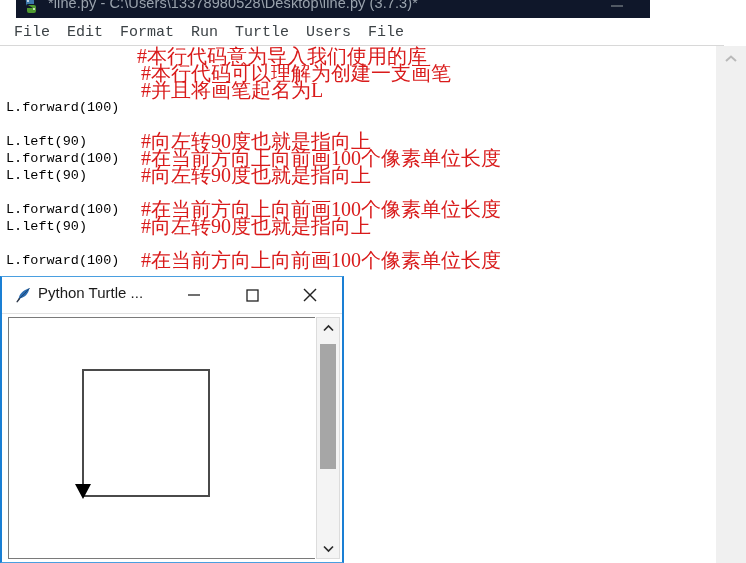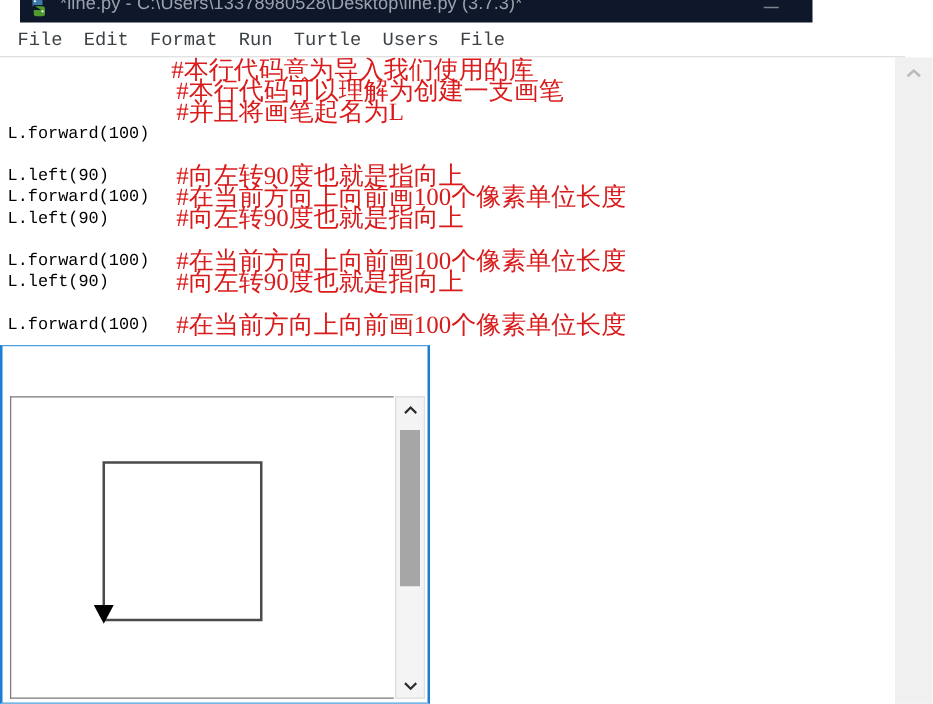--- a/index.html
+++ b/index.html
@@ -308,20 +308,47 @@
         </svg>
     </div>
     <div id="idle-sb-track"></div>
   </div>
 </div>
 
 <div id="right-gap"></div>
 
 <div id="turtle-window">
 
+  <div id="turtle-titlebar">
+    <div id="turtle-feather-icon">
+      <svg width="18" height="18" viewBox="0 0 18 18">
+        <path d="M14.5 2.2 C10 3.2 5.6 6.4 4.2 10.6 L3.0 14.2 L5.6 12.2 C9.6 11.2 13.2 8.2 14.5 2.2 Z" fill="#2b6cb0"></path>
+        <path d="M14.5 2.2 C11.5 5.4 8.2 9.0 4.6 12.6" stroke="#1a3f6b" stroke-width="0.9" fill="none"></path>
+        <path d="M4.4 12.8 L2.2 15.6" stroke="#2d3748" stroke-width="1.5" stroke-linecap="round"></path>
+      </svg>
+    </div>
+    <div id="turtle-title-text">Python Turtle ...</div>
+
+    <div class="tw-ctl" id="tw-min">
+      <svg width="24" height="24" viewBox="0 0 24 24">
+          <line x1="6" y1="12" x2="18" y2="12" stroke="#222" stroke-width="1.3"></line>
+        </svg>
+    </div>
+    <div class="tw-ctl" id="tw-max">
+      <svg width="24" height="24" viewBox="0 0 24 24">
+          <rect x="7" y="7" width="11" height="11" fill="none" stroke="#222" stroke-width="1.3"></rect>
+        </svg>
+    </div>
+    <div class="tw-ctl" id="tw-close">
+      <svg width="24" height="24" viewBox="0 0 24 24">
+          <line x1="6" y1="6" x2="18" y2="18" stroke="#222" stroke-width="1.4"></line>
+          <line x1="18" y1="6" x2="6" y2="18" stroke="#222" stroke-width="1.4"></line>
+        </svg>
+    </div>
+  </div>
 
   <div id="turtle-canvas-wrap">
     <svg id="turtle-canvas" width="306" height="241" viewBox="0 0 306 241">
         <path d="M 74 178 L 74 52 L 200 52 L 200 178 L 74 178" fill="none" stroke="#4a4a4a" stroke-width="2"></path>
         <path d="M 66 166 L 82 166 L 74 181 Z" fill="#000000"></path>
       </svg>
   </div>
 
   <div id="turtle-scrollbar">
     <div id="t-sb-up">

